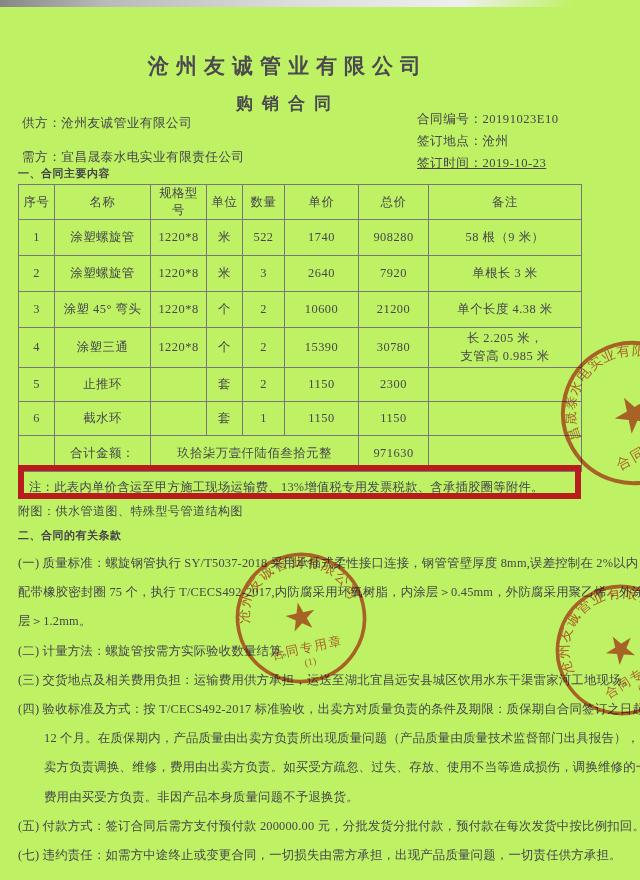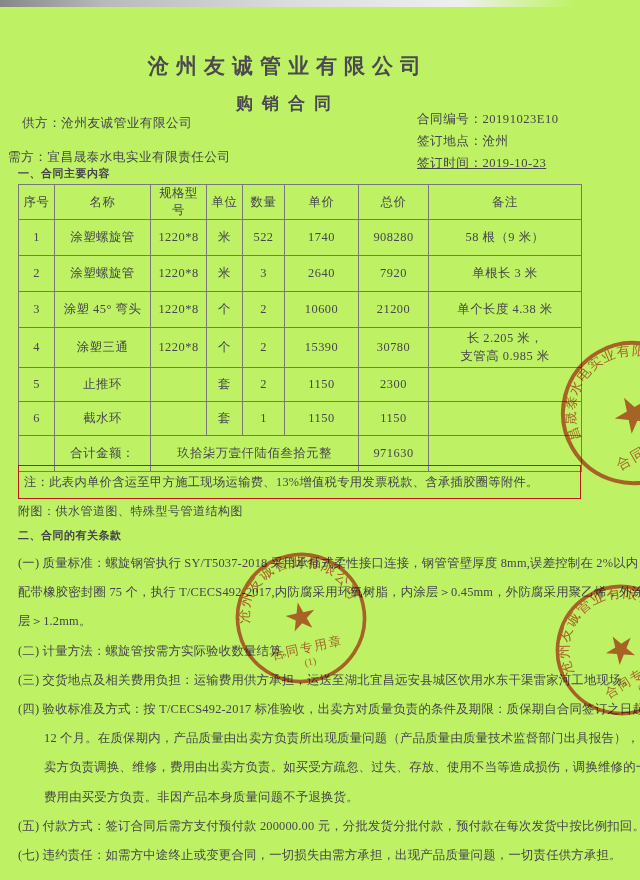--- a/index.html
+++ b/index.html
@@ -6,33 +6,33 @@
   body{width:640px;height:880px;font-family:"Liberation Serif","DejaVu Serif",serif;}
   .page{position:relative;width:640px;height:880px;background:#bef264;overflow:hidden;color:#45454b;}
   .scan-top{position:absolute;top:0;left:0;width:575px;height:7px;
     background:linear-gradient(to right,#868686,#b9b9b9 18%,#dcdcdc 50%,#efefee 80%,rgba(255,255,255,0));}
   .title{position:absolute;left:0;top:52px;width:576px;text-align:center;
     font-size:21px;font-weight:700;letter-spacing:7px;color:#4a4a50;}
   .subtitle{position:absolute;left:0;top:92px;width:576px;text-align:center;
     font-size:17px;font-weight:700;letter-spacing:9px;color:#4a4a50;}
   .meta{position:absolute;font-size:12.6px;letter-spacing:.5px;white-space:nowrap;}
   .m-supplier{left:22px;top:115px;}
-  .m-buyer{left:8px;top:149px;}
+  .m-buyer{left:22px;top:149px;}
   .m-no{left:417px;top:111px;}
   .m-place{left:417px;top:133px;}
   .m-date{left:417px;top:155px;text-decoration:underline;}
   .sec{position:absolute;font-size:11px;font-weight:700;letter-spacing:.5px;white-space:nowrap;}
   .sec1{left:18px;top:166px;}
   .sec2{left:18px;top:528px;}
   table.items{position:absolute;left:18px;top:184px;width:563px;border-collapse:collapse;table-layout:fixed;}
   table.items th,table.items td{border:1px solid #77777c;text-align:center;vertical-align:middle;
     font-size:12.4px;font-weight:400;padding:0 2px;color:#46464c;letter-spacing:.5px;}
   tr.hd{height:30px;} tr.r1,tr.r2,tr.r3{height:36px;} tr.r4{height:40px;} tr.r5,tr.r6{height:34px;} tr.tot{height:36px;}
   td.pre{white-space:pre-line;line-height:1.4;}
-  .notebox{position:absolute;left:18px;top:465px;width:563px;height:34px;border:1px solid #b91c1c;
+  .notebox{position:absolute;left:18px;top:465px;width:563px;height:34px;border:6px solid #b91c1c;
     box-sizing:border-box;font-size:12.3px;line-height:32px;padding-left:5px;white-space:nowrap;letter-spacing:.3px;}
   .attach{position:absolute;left:18px;top:503px;font-size:12px;white-space:nowrap;letter-spacing:.5px;}
   .terms{position:absolute;left:18px;top:549px;width:600px;}
   .tline{height:29.2px;line-height:29.2px;font-size:12.4px;white-space:nowrap;letter-spacing:.2px;color:#46464c;}
   .tline.indent{padding-left:26px;}
   .stamp{position:absolute;color:#d8473a;mix-blend-mode:multiply;opacity:.82;}
   .stamp svg{display:block;}
   .stamp .ring{fill:none;stroke:currentColor;stroke-width:4;}
   .stamp text{fill:currentColor;font-family:"Liberation Serif","DejaVu Serif",serif;}
 </style>

